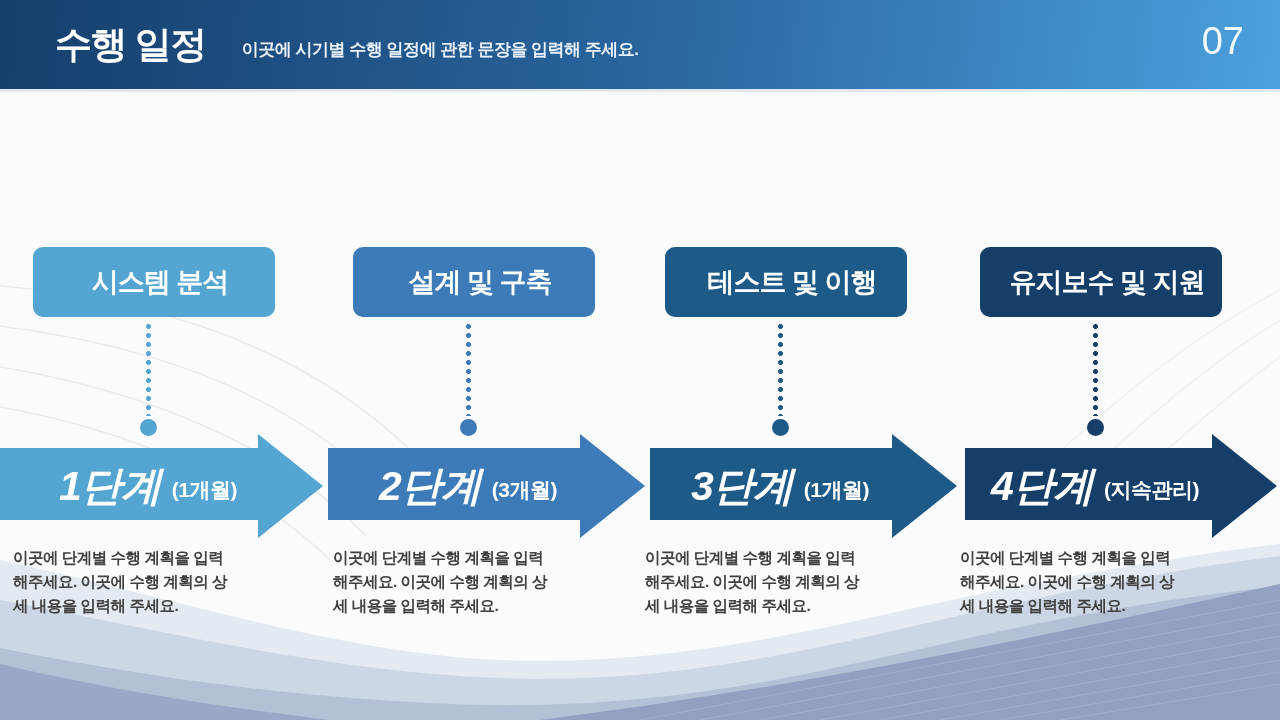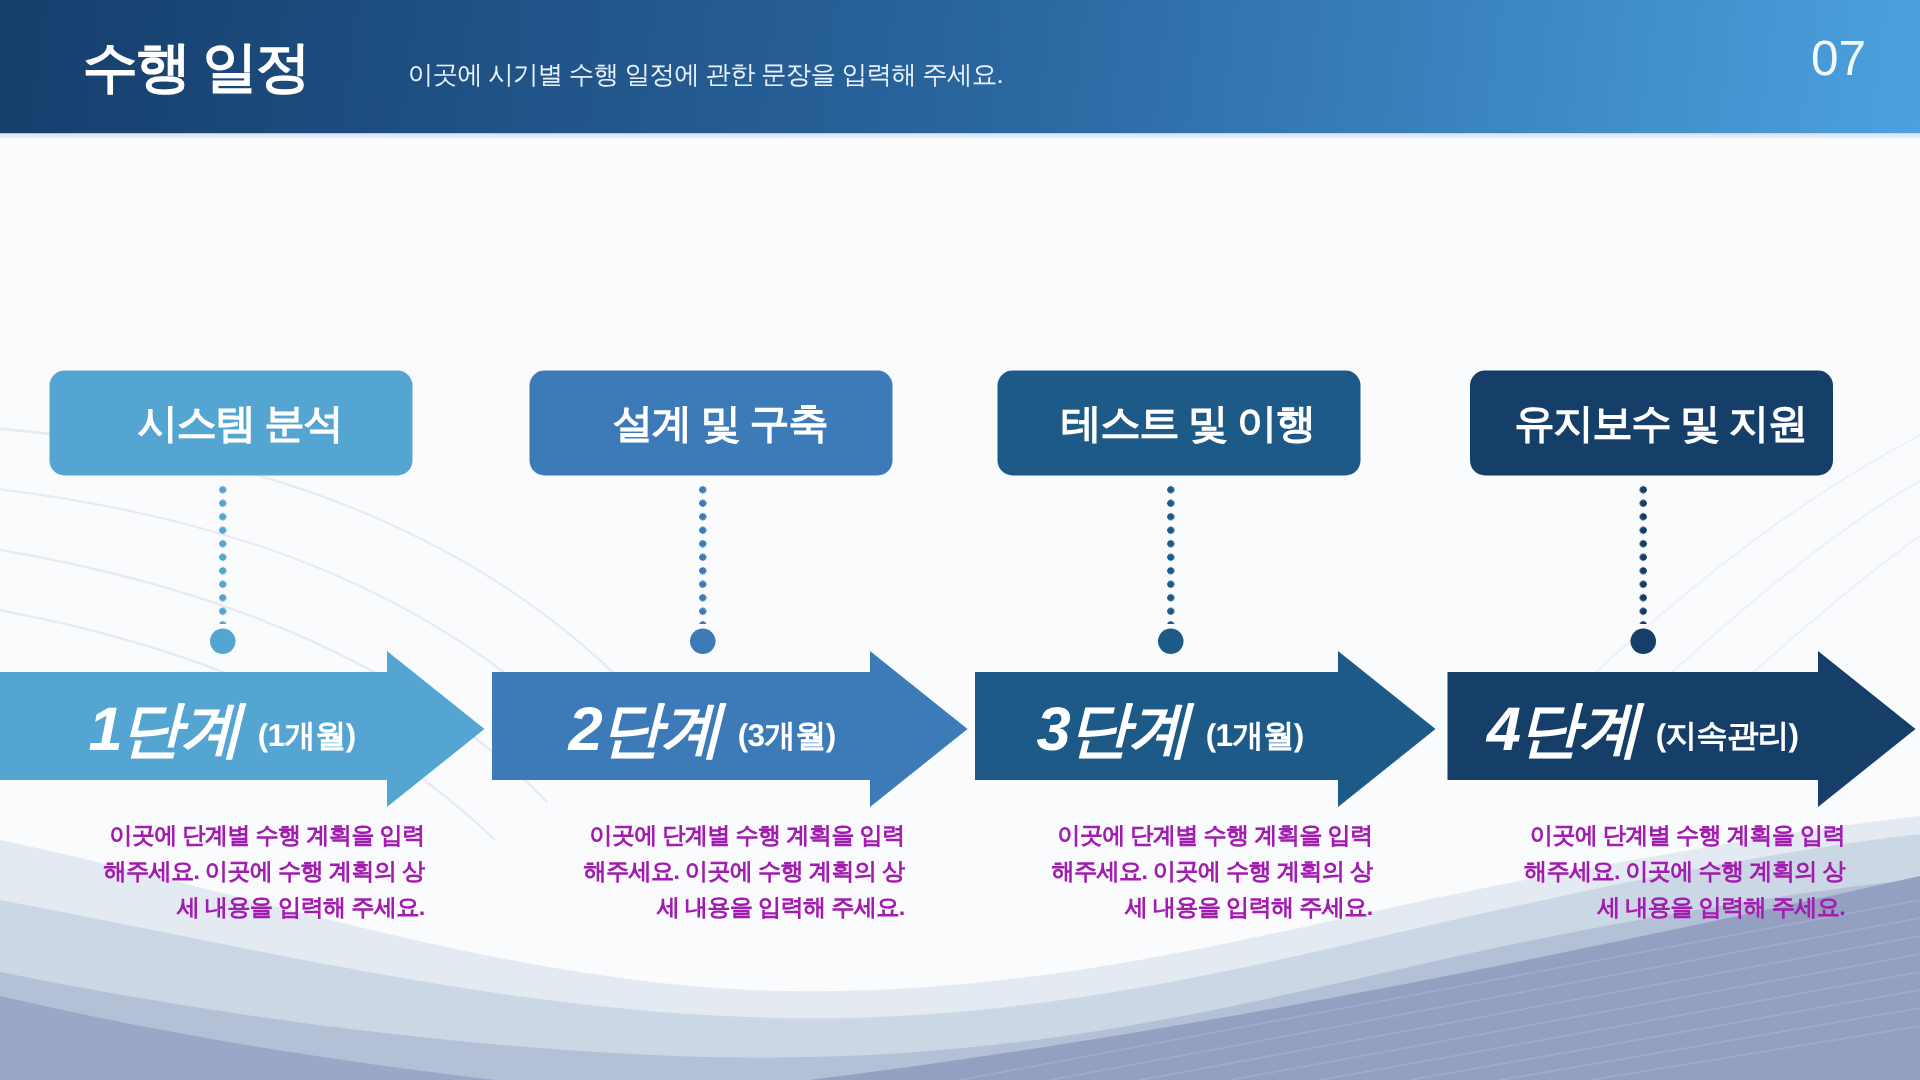--- a/index.html
+++ b/index.html
@@ -14,24 +14,24 @@
   .header {
     position:absolute; top:0; left:0; width:1280px; height:92px; box-sizing:border-box;
     background:linear-gradient(97deg,#153e6c 0%,#2a669f 52%,#4ba1de 100%);
     border-bottom:3px solid #dfe8f4;
     display:flex; align-items:center; z-index:3;
   }
   .header-title {
     margin-left:55px; font-size:37px; font-weight:800; color:#ffffff; letter-spacing:-1.5px;
   }
   .header-subtitle {
-    margin-left:66px; font-size:17px; font-weight:400; color:#e9f1fb; padding-top:9px; letter-spacing:-0.5px;
+    margin-left:36px; font-size:17px; font-weight:700; color:#e9f1fb; padding-top:9px; letter-spacing:-0.5px;
   }
   .page-number {
-    position:absolute; right:36px; top:20px; font-size:33px; font-weight:300; color:#f4f9fe;
+    position:absolute; right:36px; top:20px; font-size:38px; font-weight:300; color:#f4f9fe;
   }
 
   
   .bg { position:absolute; top:0; left:0; width:1280px; height:720px; z-index:0; }
 
   
   .p1 { --cx:148px;  --color:#55a5d2; }
   .p2 { --cx:468px;  --color:#3d7ab8; }
   .p3 { --cx:780px;  --color:#1d5a87; }
   .p4 { --cx:1095px; --color:#153f69; }
@@ -55,22 +55,22 @@
   .arrow-band { position:absolute; top:434px; left:0; width:1280px; height:104px; z-index:1; }
   .stage-label {
     position:absolute; top:434px; left:calc(var(--cx) - 160px);
     width:320px; height:104px; display:flex; align-items:center; justify-content:center;
     gap:11px; z-index:2; color:#ffffff;
   }
   .stage-num { font-size:41px; font-weight:800; letter-spacing:-1px;font-style:italic; }
   .stage-duration { font-size:21px; font-weight:700; padding-top:7px; letter-spacing:-0.5px; }
   .phase-desc {
     position:absolute; top:546px; left:calc(var(--cx) - 135px);
-    width:270px; text-align:right; font-size:15.5px; line-height:24px;
-    font-weight:600; color:#a21caf; letter-spacing:-0.5px; z-index:2;
+    width:270px; text-align:left; font-size:15.5px; line-height:24px;
+    font-weight:600; color:#404040; letter-spacing:-0.5px; z-index:2;
   }
   .phase-desc span { display:block; }
 </style>
 </head>
 <body>
 
 <div class="slide">
 
   <svg class="bg" viewBox="0 0 1280 720" aria-hidden="true">
     <g fill="none" stroke="#e7ebf1" stroke-width="1.5">

